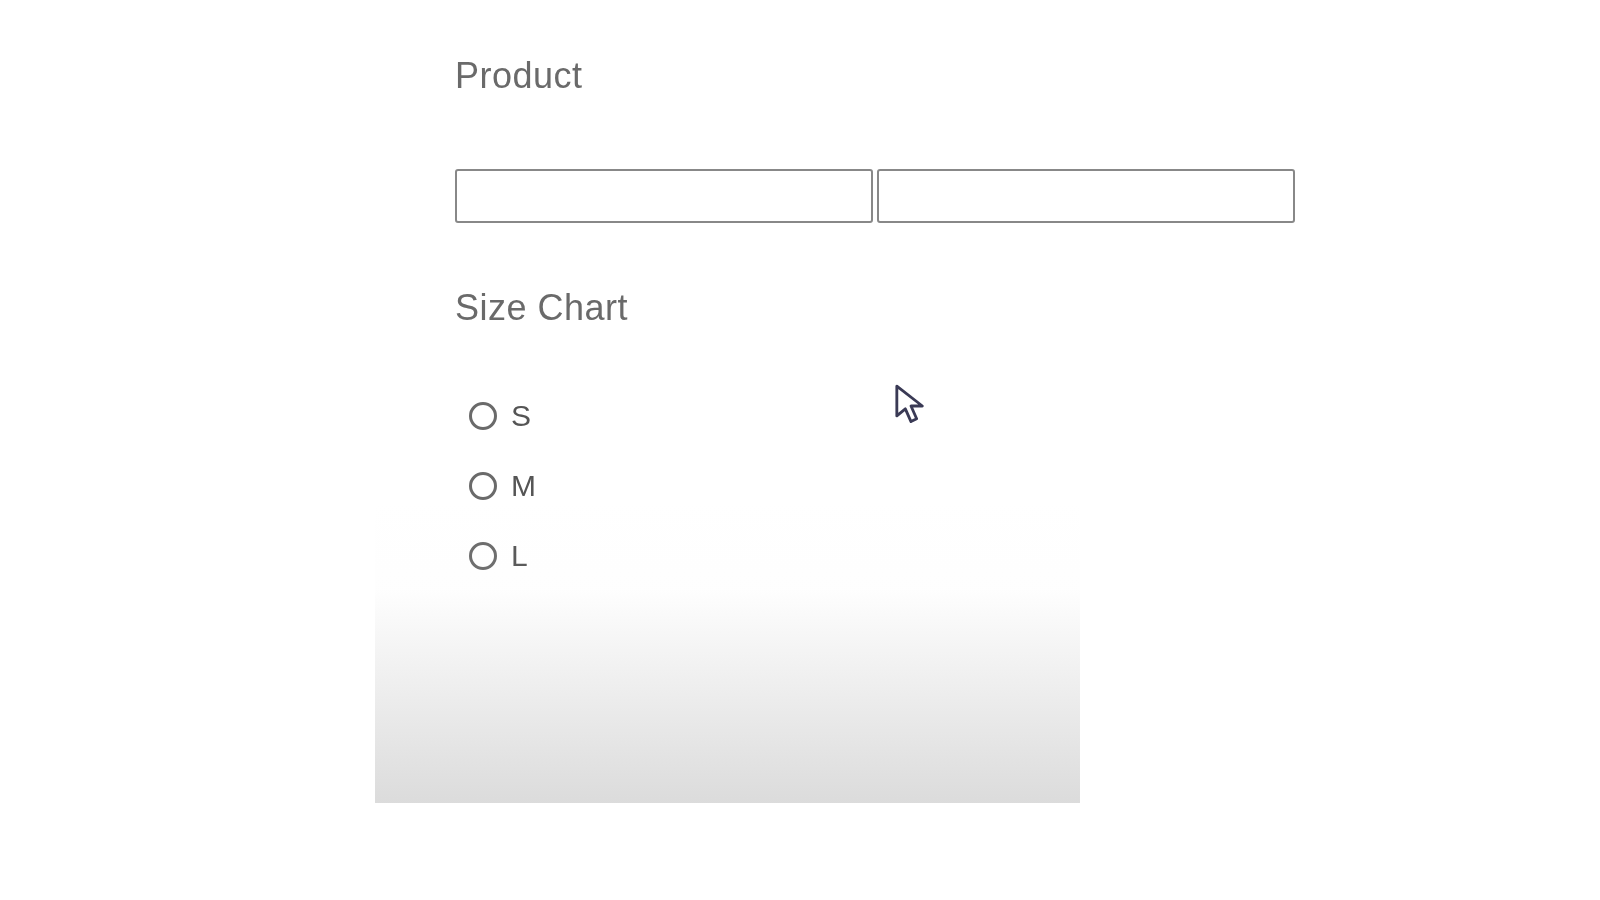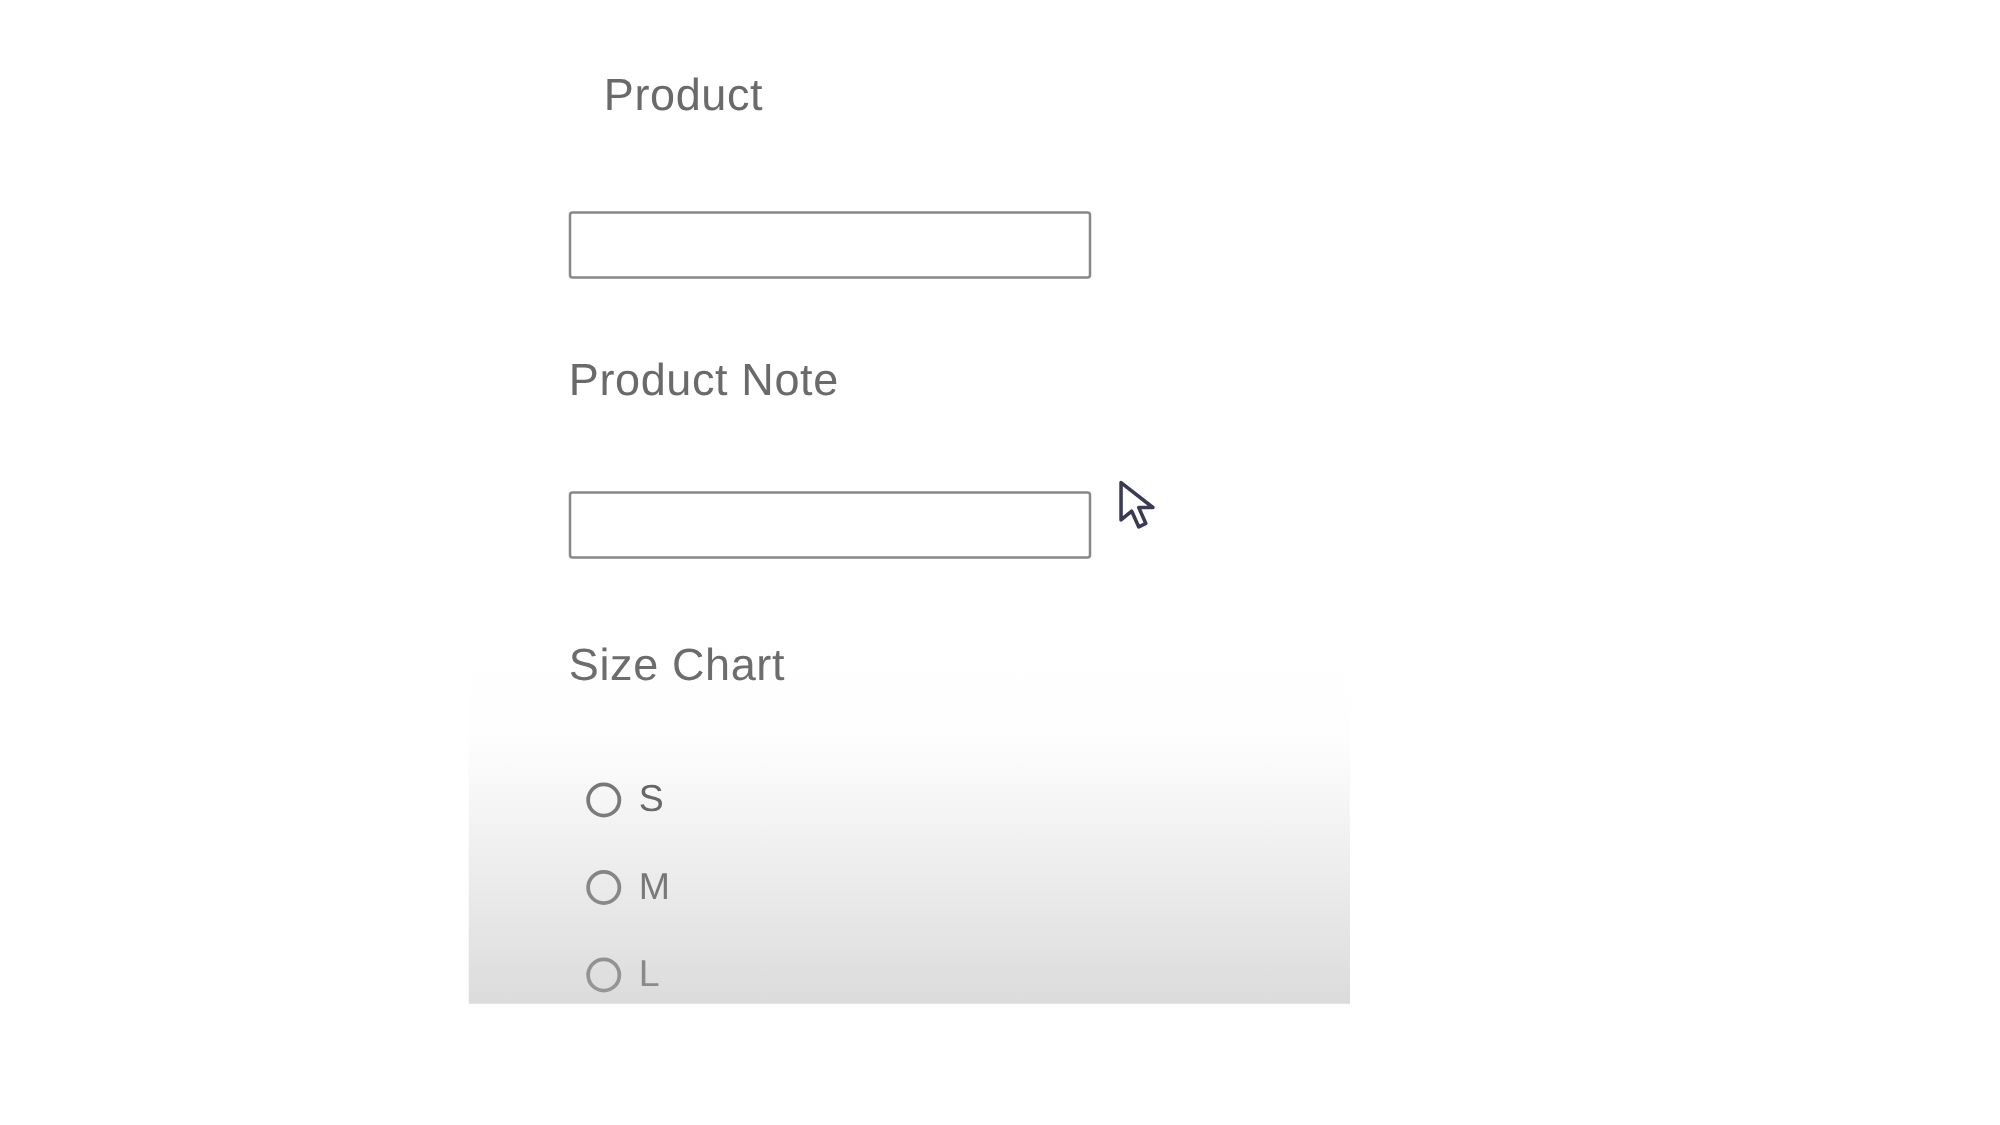--- a/index.html
+++ b/index.html
@@ -21,21 +21,20 @@
       top: 55px;
     }
     .field-label {
       font-size: 36px;
       color: #6a6a6a;
       font-weight: 400;
       letter-spacing: 0.5px;
     }
     .label-product {
       margin-bottom: 72px;
-      margin-left: 28px;
     }
     .text-input {
       width: 418px;
       height: 54px;
       border: 2px solid #888888;
       border-radius: 3px;
       background: #ffffff;
       font-size: 24px;
       padding: 0 12px;
       outline: none;
@@ -99,21 +98,20 @@
   </style>
 </head>
 <body>
 
 <div class="content">
 
   <div class="field-label label-product">Product</div>
 
   <input type="text" class="text-input input-product" value="" style="">
 
-  <div class="field-label label-note">Product Note</div>
 
   <input type="text" class="text-input input-note" value="" style="">
 
   <div class="size-block">
     <div class="field-label label-size">Size Chart</div>
 
     <div class="radio-list">
       <div class="radio-row">
         <span class="radio-circle"></span>
         <span class="radio-label">S</span>

